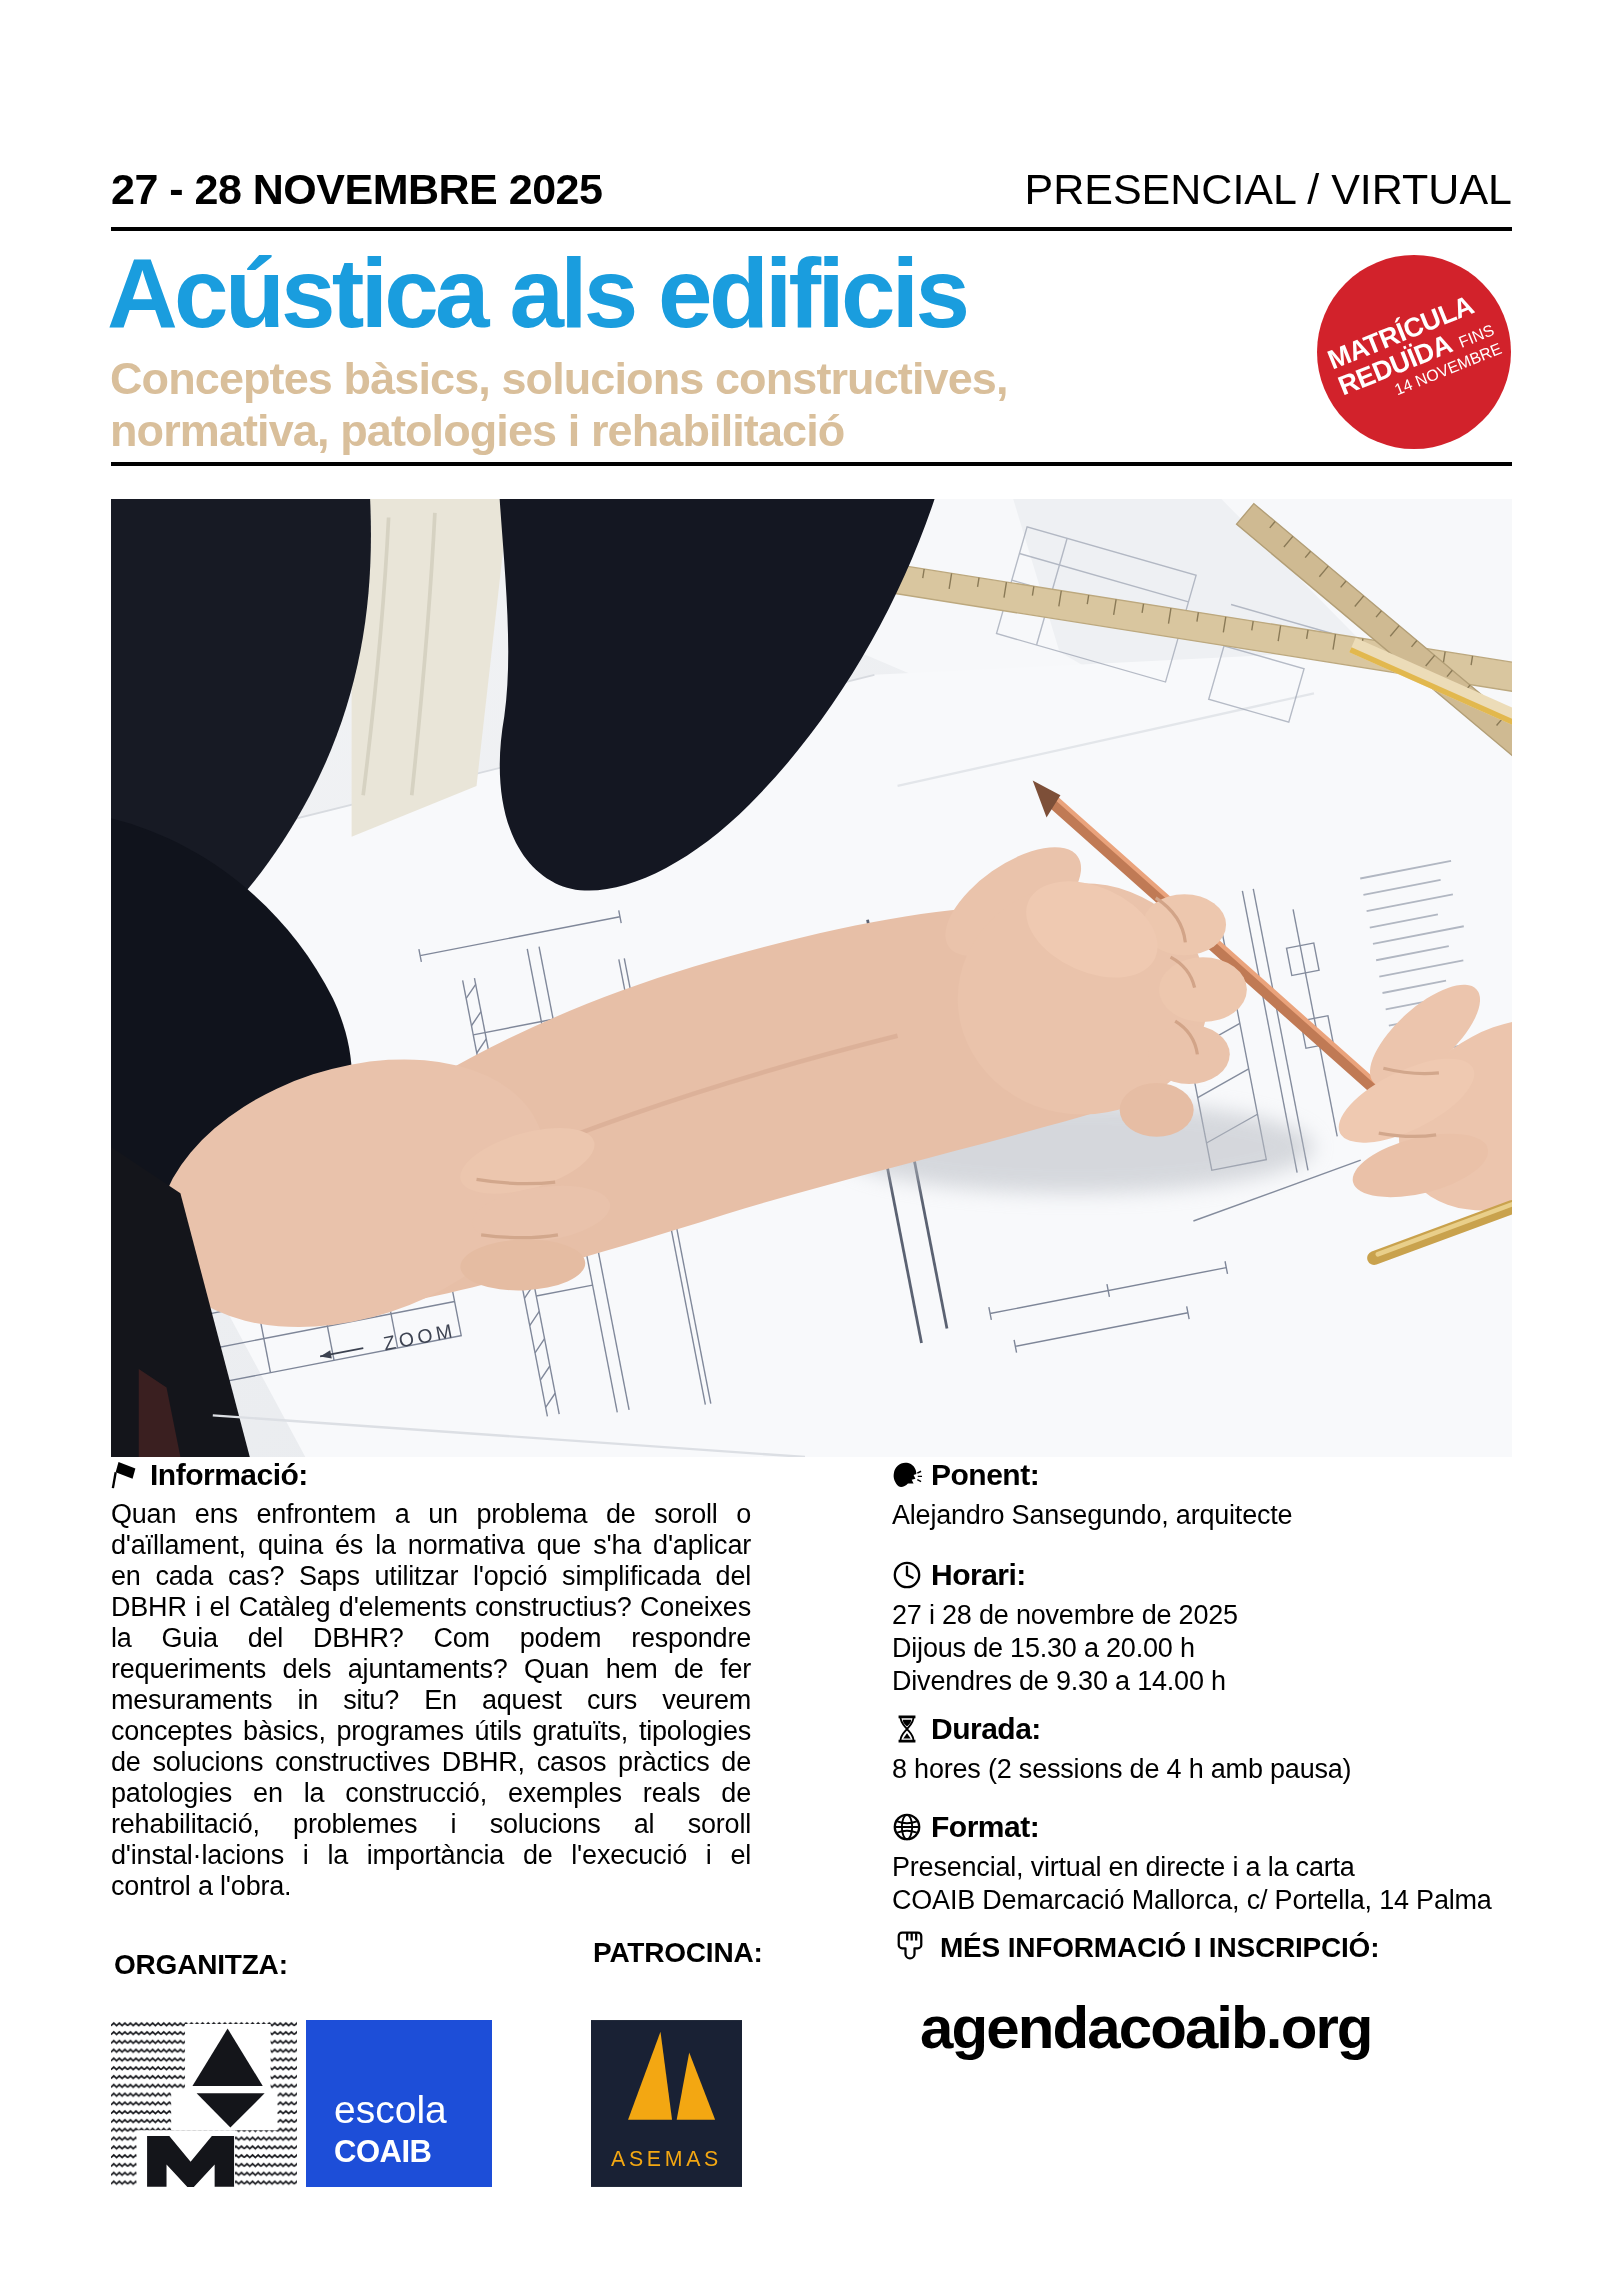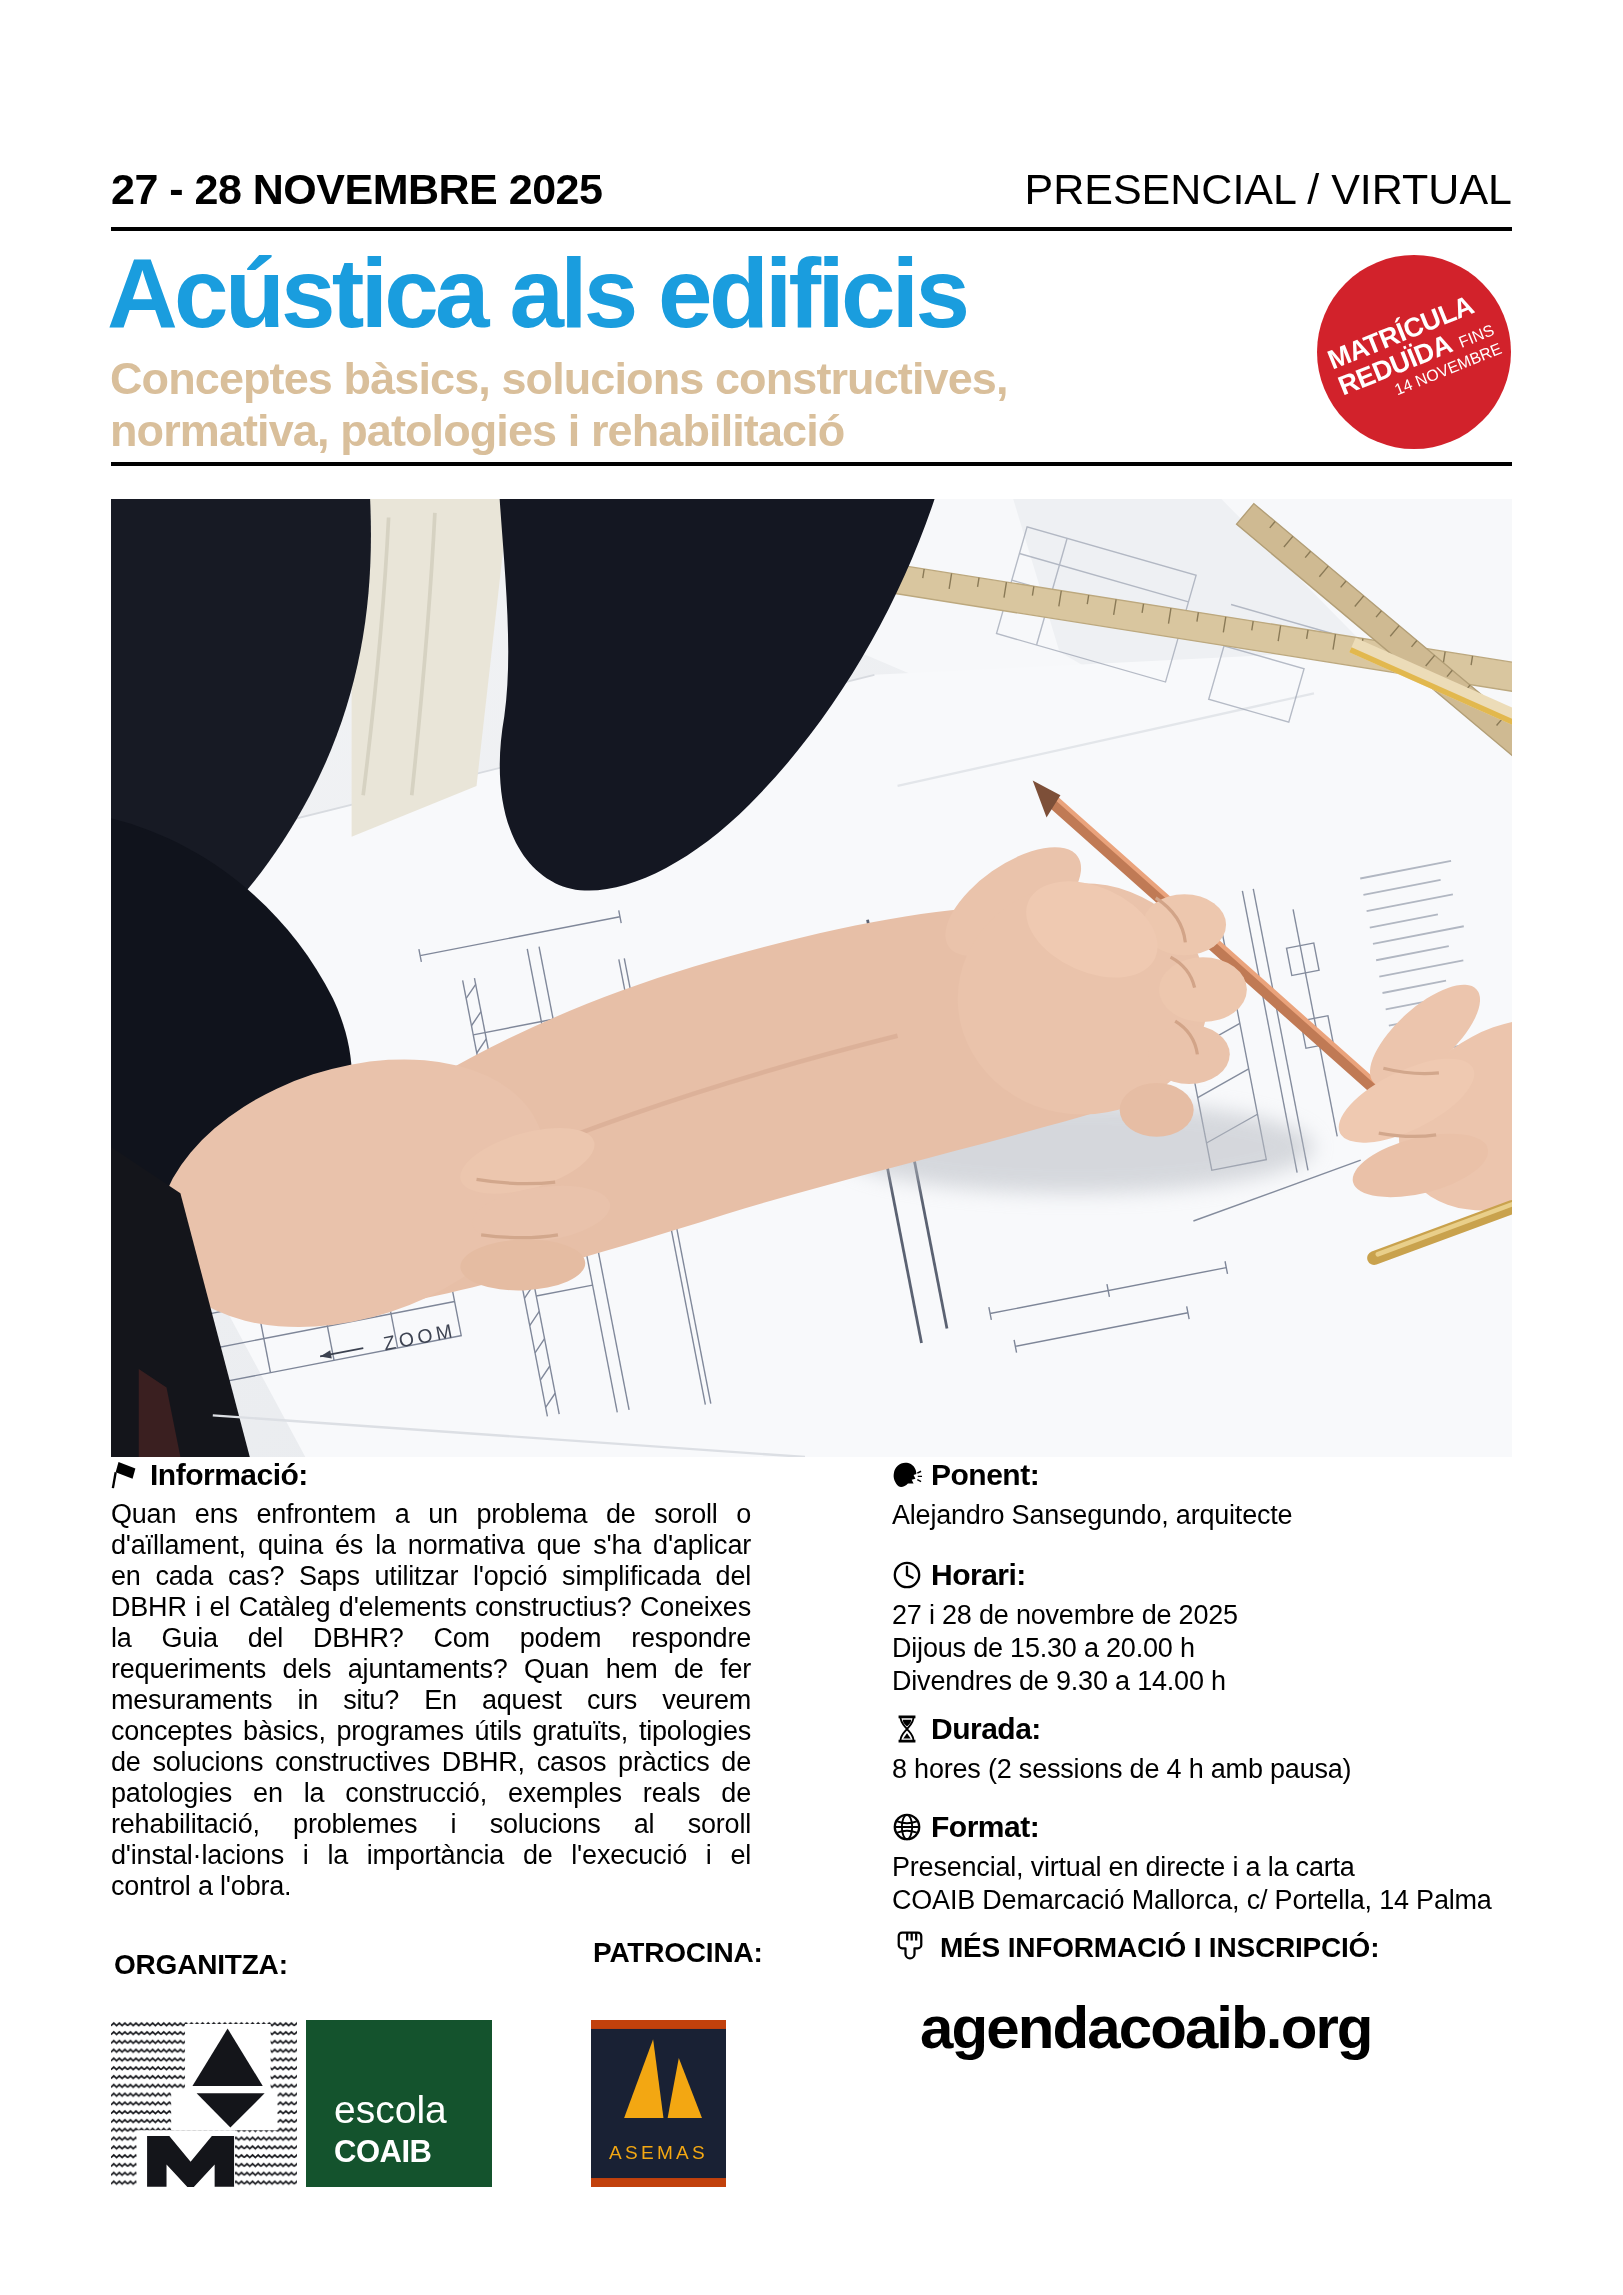--- a/index.html
+++ b/index.html
@@ -33,24 +33,24 @@
   .para{font-size:27px;line-height:31px;text-align:justify;letter-spacing:-0.2px;}
   .rsec{position:absolute;left:892px;width:634px;}
   .rline{font-size:27px;line-height:33px;letter-spacing:-0.2px;white-space:nowrap;}
   
   .flabel{position:absolute;top:1937px;font-size:28px;font-weight:700;letter-spacing:-0.2px;}
   .mesinfo{position:absolute;left:892px;top:1928px;display:flex;align-items:flex-end;gap:12px;}
   .mesinfo .lbl{font-size:28px;font-weight:700;letter-spacing:-0.2px;}
   .website{position:absolute;left:920px;top:1993px;font-size:60px;font-weight:700;letter-spacing:-1.9px;}
   .logo{position:absolute;top:2020px;height:167px;}
   .logo-coaib{left:111px;width:186px;}
-  .logo-escola{left:306px;width:186px;background:#14532d;color:#fff;box-sizing:border-box;padding:69px 0 0 28px;}
+  .logo-escola{left:306px;width:186px;background:#1d4ed8;color:#fff;box-sizing:border-box;padding:69px 0 0 28px;}
   .logo-escola .l1{font-size:39px;font-weight:400;line-height:41px;}
   .logo-escola .l2{font-size:31px;font-weight:700;line-height:44px;letter-spacing:-0.5px;}
-  .logo-asemas{left:591px;width:135px;background:#c2410c;}
+  .logo-asemas{left:591px;width:151px;background:#737373;}
   .logo-asemas svg{display:block;width:100%;height:100%;}
 </style>
 </head>
 <body>
 
 <div class="page">
 
   <div class="hdr-dates">27 - 28 NOVEMBRE 2025</div>
   <div class="hdr-mode">PRESENCIAL / VIRTUAL</div>
   <div class="rule-top"></div>

